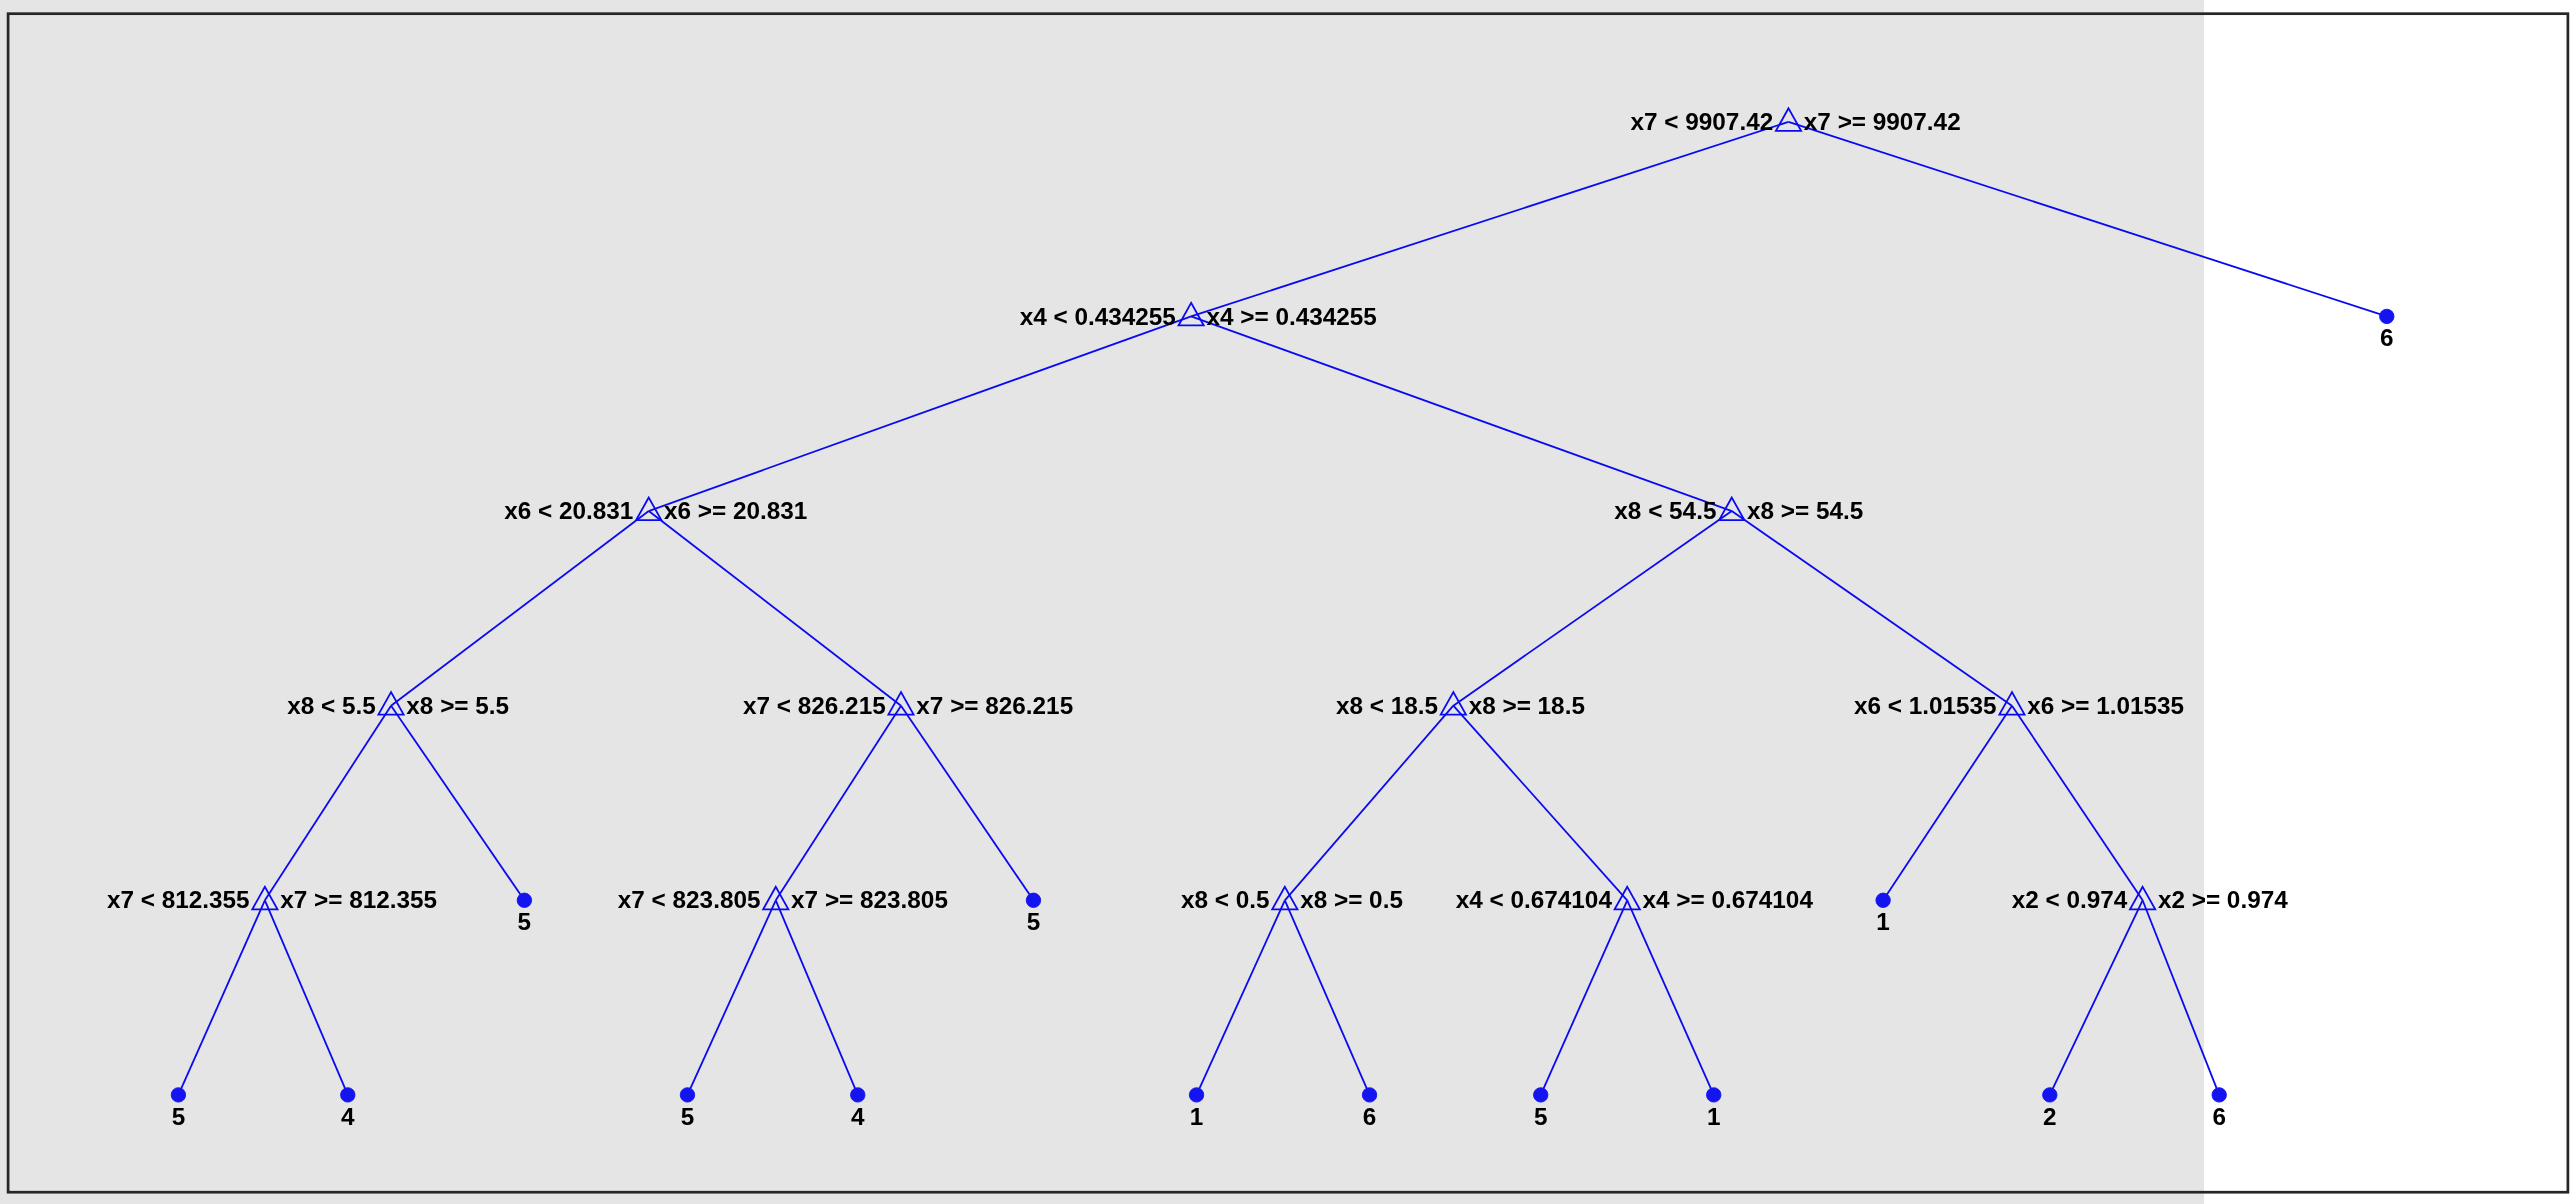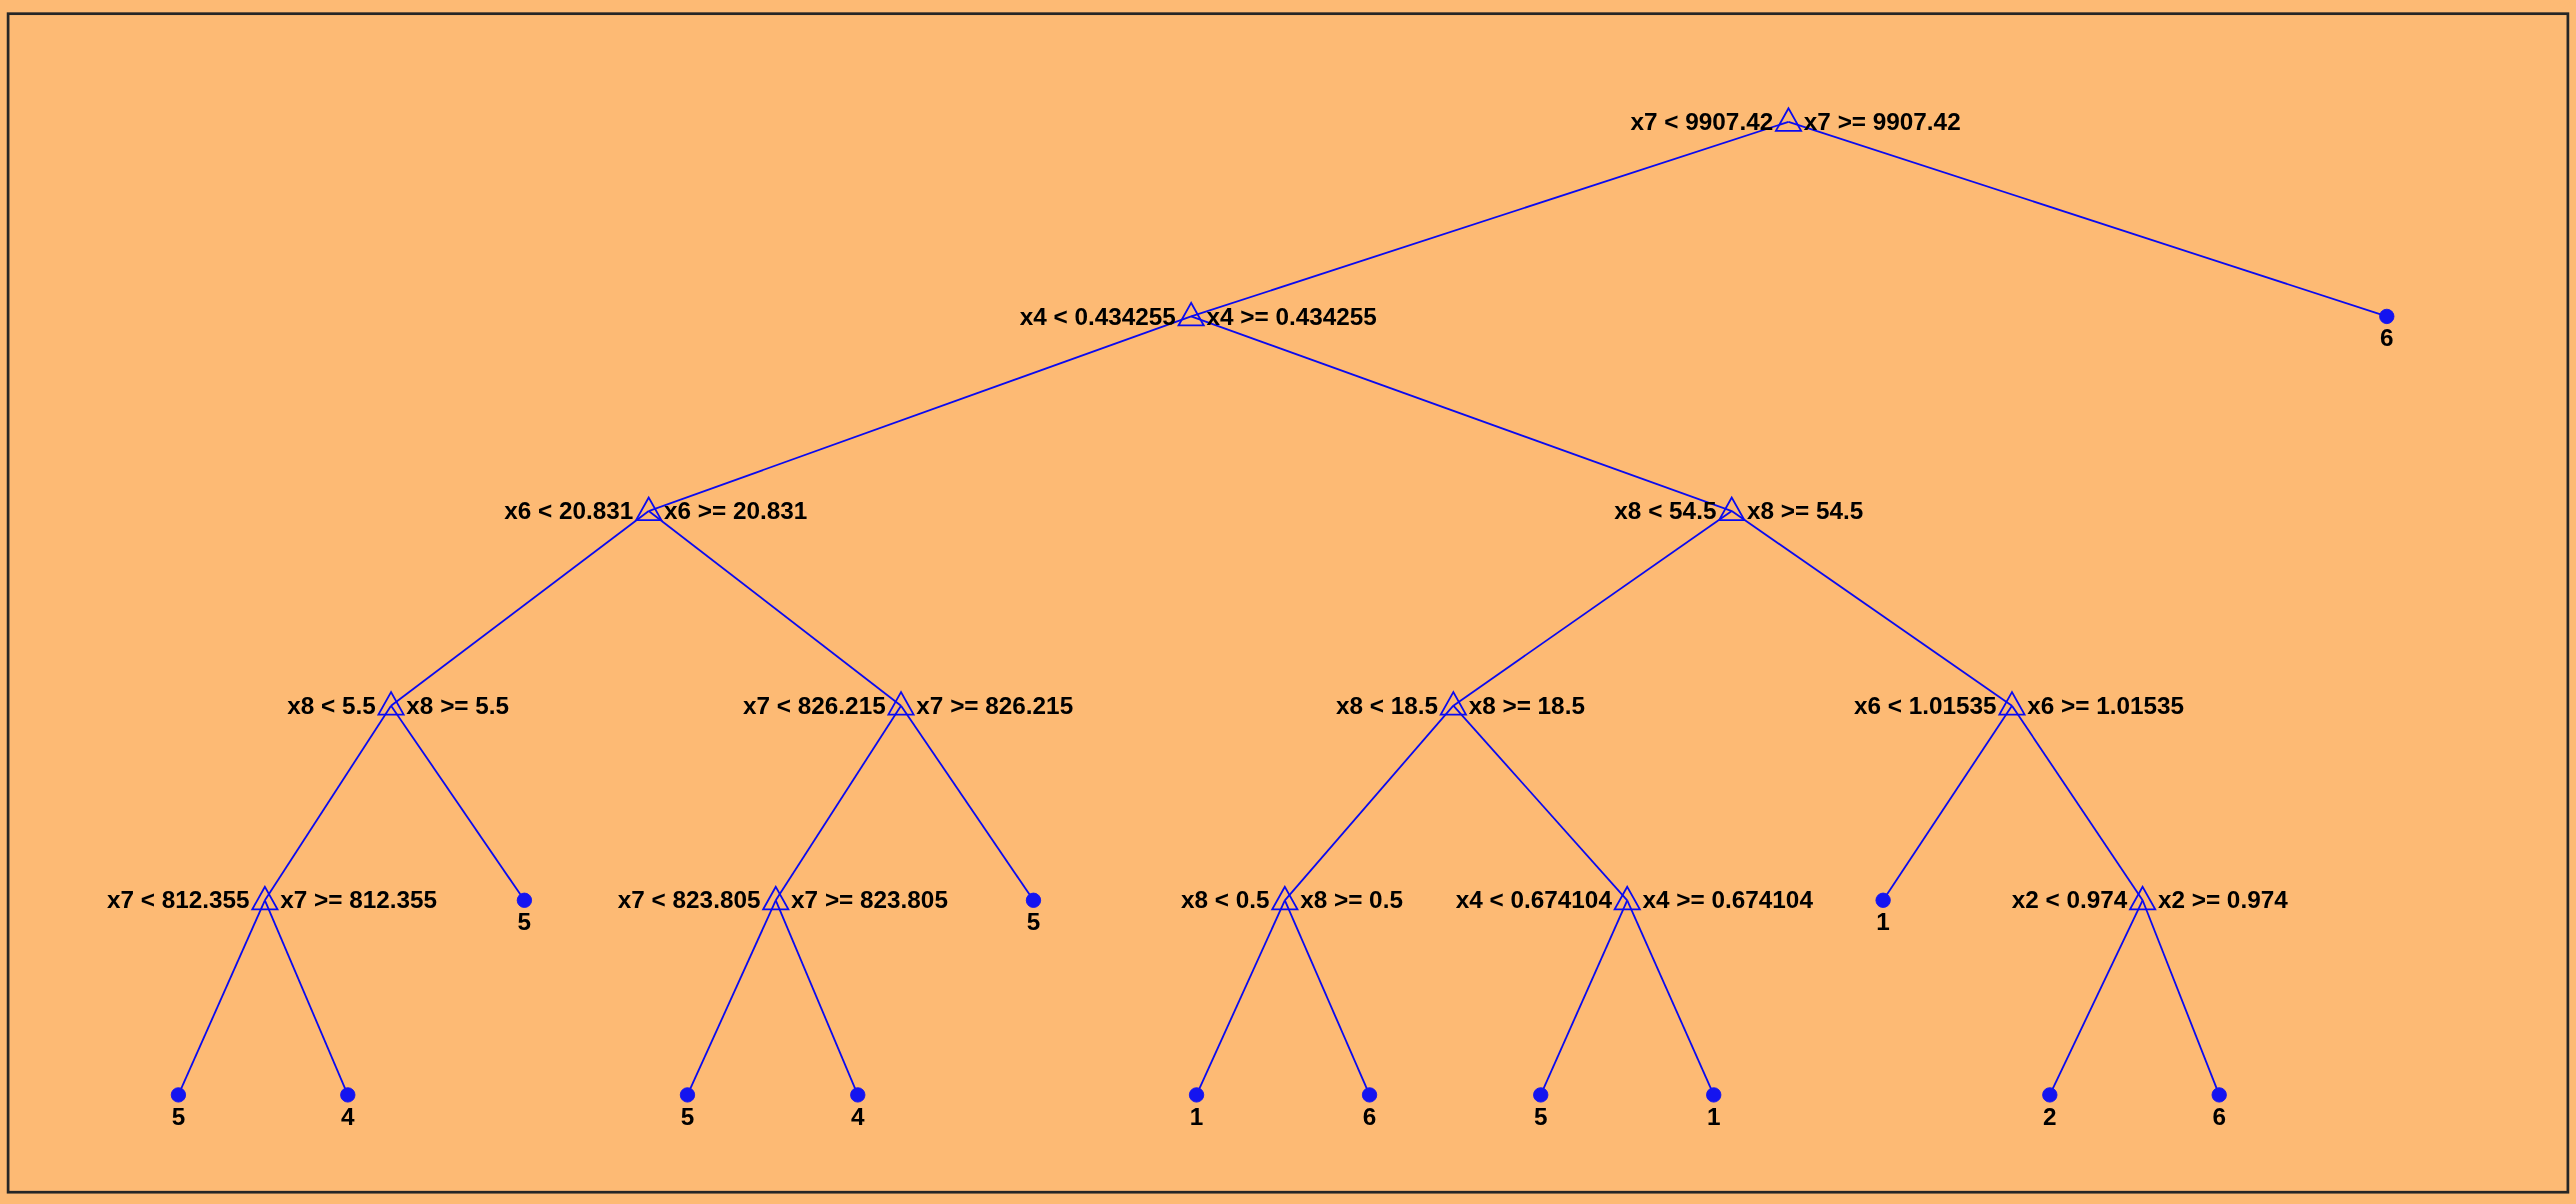--- a/index.html
+++ b/index.html
@@ -5,23 +5,23 @@
   html, body {
     margin: 0;
     padding: 0;
     background: #ffffff;
     width: 2576px;
     height: 1205px;
     overflow: hidden;
   }
   .figure {
     position: relative;
-    width: 2576px;
+    width: 2204px;
     height: 1205px;
-    background: #fdba74;
+    background: #e5e5e5;
     font-family: "Liberation Sans", sans-serif;
   }
   svg text {
     font-family: "Liberation Sans", sans-serif;
     font-weight: bold;
     font-size: 27px;
     fill: #000000;
   }
 </style>
 </head>

